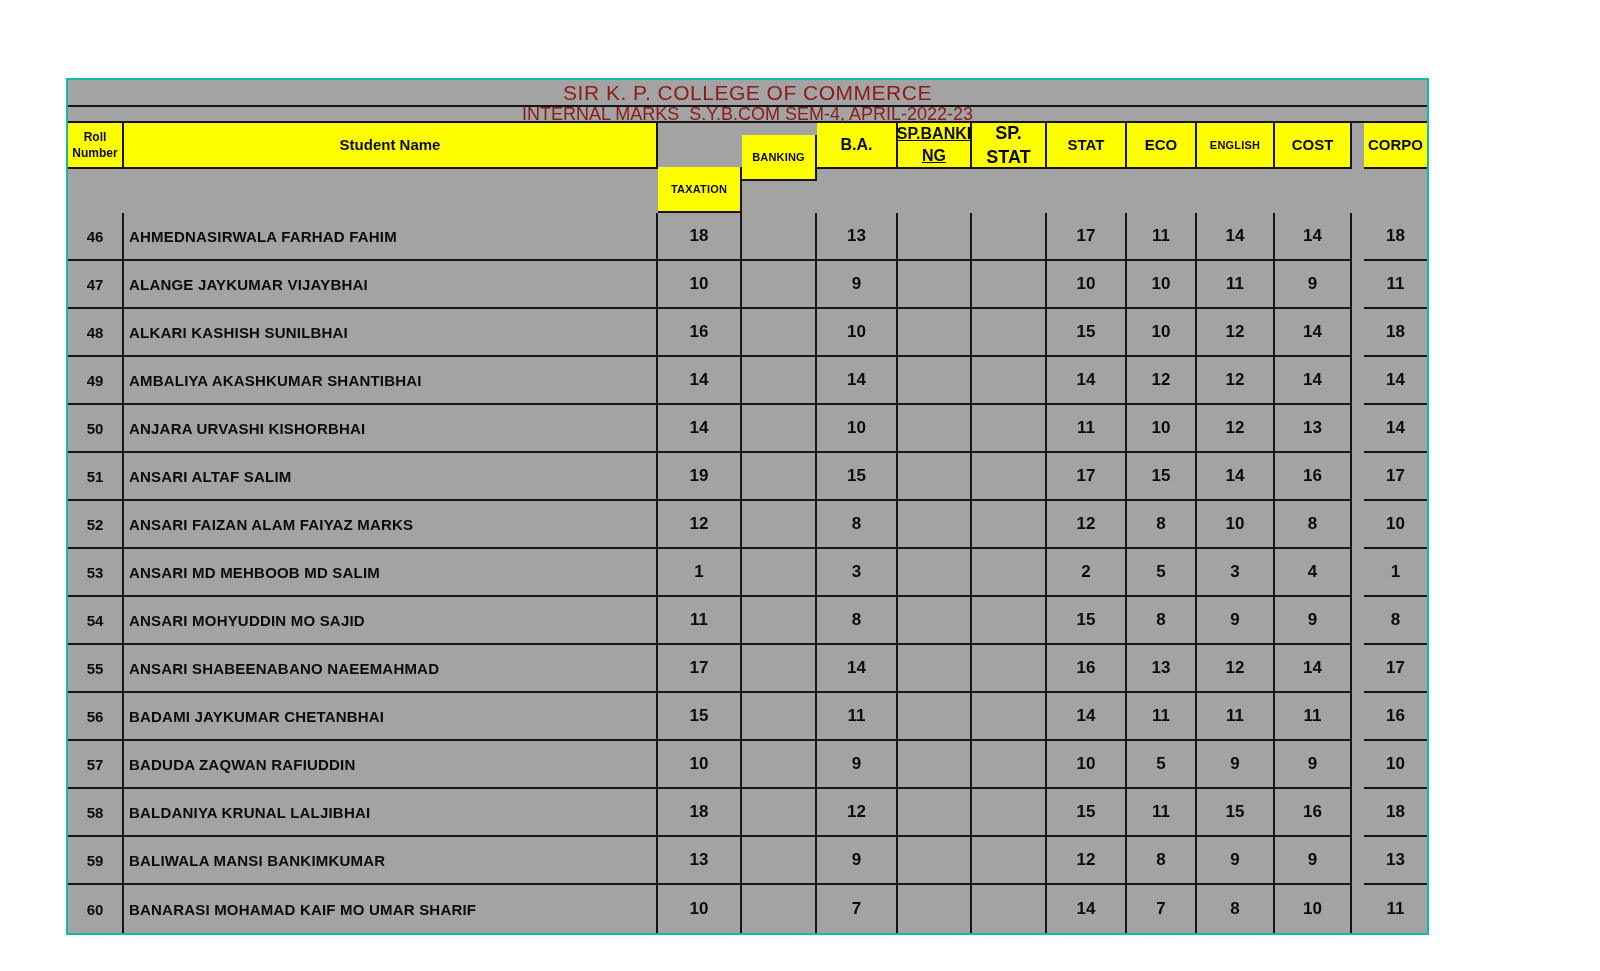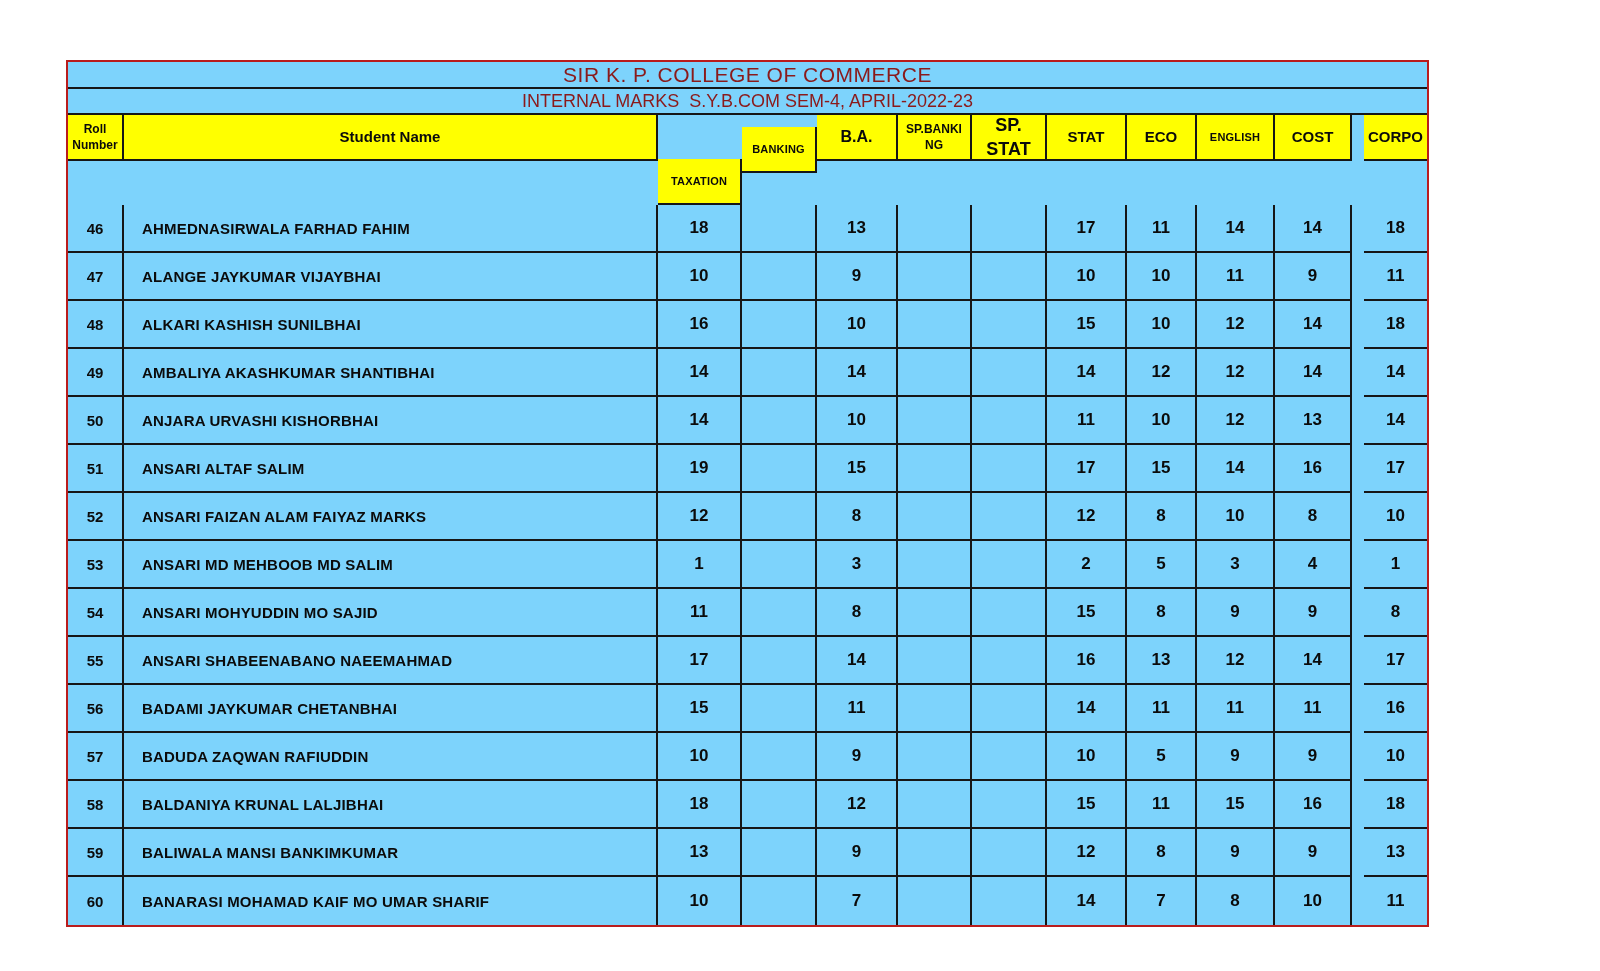--- a/index.html
+++ b/index.html
@@ -4,36 +4,36 @@
 <style>
   * { margin: 0; padding: 0; box-sizing: border-box; }
   html, body {
     width: 1600px; height: 971px;
     background: #ffffff;
     font-family: "Liberation Sans", sans-serif;
     overflow: hidden;
   }
   .sheet {
     position: absolute;
-    left: 66px; top: 60px;
+    left: 66px; top: 78px;
     width: 1363px;
-    border: 2px solid #b91c1c;
-    background: #7dd3fc;
+    border: 2px solid #14b8a6;
+    background: #a3a3a3;
   }
   .title-row {
     height: 27px;
     border-bottom: 2px solid #161616;
     display: flex; align-items: center; justify-content: center;
     color: #8B1A1A;
     font-size: 21px;
     letter-spacing: 0.5px;
     white-space: pre;
   }
   .subtitle-row {
-    height: 26px;
+    height: 16px;
     border-bottom: 2px solid #161616;
     display: flex; align-items: center; justify-content: center;
     color: #8B1A1A;
     font-size: 18px;
     white-space: pre;
   }
   .grid {
     display: grid;
     grid-template-columns: 56px 534px 84px 75px 81px 74px 75px 80px 70px 78px 77px 75px;
   }
@@ -54,32 +54,32 @@
     white-space: pre-line;
     line-height: 1.35;
   }
   .data-cell { height: 48px; font-size: 17px; }
   
   .hc0 { font-size: 12px; }
   .hc1 { font-size: 15px; }
   .hc2 { font-size: 11px; letter-spacing: 0.2px; margin-top: 44px; }
   .hc3 { font-size: 11px; letter-spacing: 0.2px; margin-top: 12px; }
   .hc4 { font-size: 16px; }
-  .hc5 { font-size: 12px; }
+  .hc5 { font-size: 16px; text-decoration: underline; }
   .hc6 { font-size: 18px; }
   .hc7 { font-size: 15px; }
   .hc8 { font-size: 15px; }
   .hc9 { font-size: 11px; letter-spacing: 0.2px; }
   .hc10 { font-size: 15px; }
   .hc11 { font-size: 15px; }
   .roll-cell { font-size: 15px; }
   .name-cell {
     justify-content: flex-start;
     text-align: left;
-    padding-left: 18px;
+    padding-left: 5px;
     font-size: 15px;
     letter-spacing: 0.2px;
   }
 </style>
 </head>
 <body>
 
 <div class="sheet">
   <div class="title-row">SIR K. P. COLLEGE OF COMMERCE</div>
   <div class="subtitle-row">INTERNAL MARKS  S.Y.B.COM SEM-4, APRIL-2022-23</div>

